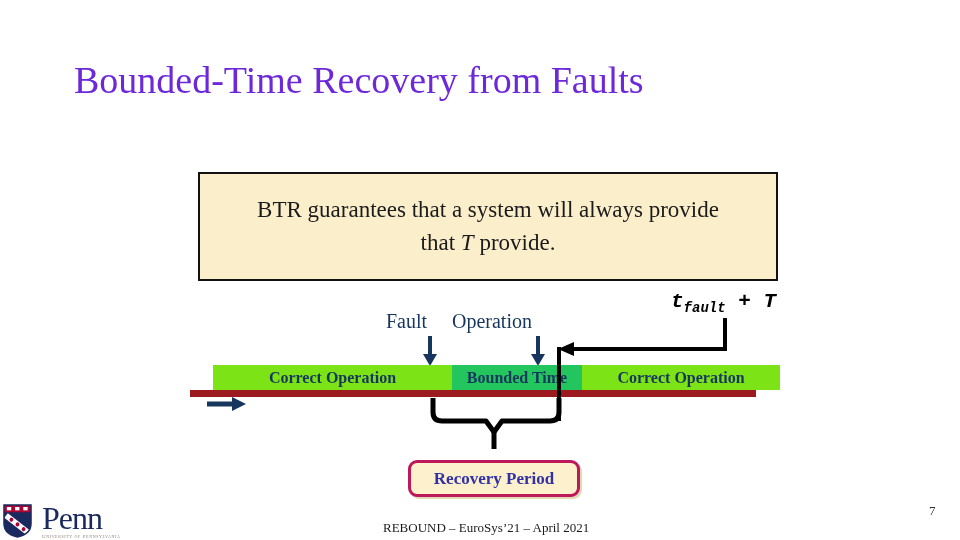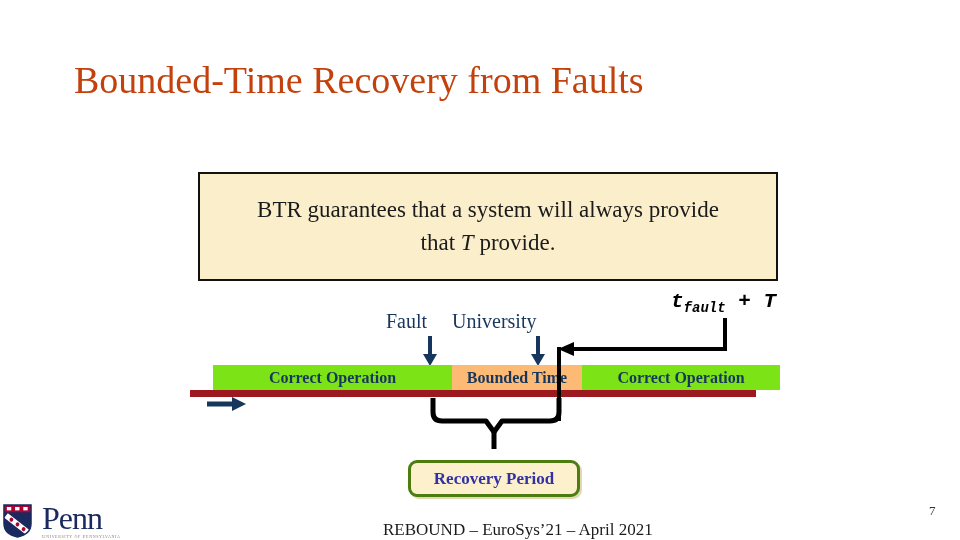--- a/index.html
+++ b/index.html
@@ -6,21 +6,21 @@
   body{
     width:960px;height:540px;position:relative;overflow:hidden;
     background:#ffffff;
     font-family:"Liberation Serif", serif;
   }
   .abs{position:absolute;}
 
   
   #title{
     left:74px;top:58px;
-    font-size:38px;color:#c2410c;
+    font-size:38px;color:#6d28d9;
     white-space:nowrap;letter-spacing:0px;
   }
 
   
   #callout{
     left:198px;top:172px;width:580px;height:109px;
     background:#FBEECB;border:2px solid #111111;
     box-sizing:border-box;
     display:flex;flex-direction:column;justify-content:center;
     text-align:center;
@@ -48,44 +48,44 @@
   #bar{
     left:190px;top:365px;width:567px;height:25px;
     display:flex;
     padding-left:23px;
   }
   .seg{
     height:25px;display:flex;align-items:center;justify-content:center;
     font-weight:bold;font-size:16px;color:#17365D;white-space:nowrap;
   }
   .seg.green{background:#7CE317;}
-  .seg.yellow{background:#fdba74;}
+  .seg.yellow{background:#22c55e;}
   #seg1{width:239px;}
   #seg2{width:130px;}
   #seg3{width:198px;}
   #baseline{
     left:190px;top:390px;width:566px;height:7px;background:#9C1A1F;
   }
 
   
   #overlay{left:0;top:0;pointer-events:none;}
 
   
   #recovery-box{
     left:408px;top:460px;width:172px;height:37px;
-    background:#FCF0CD;border:3px solid #4d7c0f;border-radius:9px;
+    background:#FCF0CD;border:3px solid #be185d;border-radius:9px;
     box-sizing:border-box;
     display:flex;align-items:center;justify-content:center;
     font-weight:bold;font-size:17px;color:#3232A5;
     box-shadow:2px 2px 0 rgba(176,143,46,0.35);
   }
 
   
   #footer{
-    left:383px;top:520px;font-size:17px;color:#1a1a1a;white-space:nowrap;
+    left:383px;top:520px;font-size:13px;color:#1a1a1a;white-space:nowrap;
   }
   #page-number{
     left:929px;top:503px;font-size:13px;color:#333;
   }
 
   
   #logo{left:3px;top:504px;display:flex;align-items:flex-start;}
   #logo-textcol{margin-left:10px;display:flex;flex-direction:column;}
   #logo-wordmark{
     font-size:32px;line-height:28px;color:#1B2A5E;letter-spacing:-1px;
@@ -99,21 +99,21 @@
 <body>
 
 <div class="abs" id="title">Bounded-Time Recovery from Faults</div>
 
 <div class="abs" id="callout">
   <div>BTR guarantees that a system will always provide</div>
   <div><span>that </span><span class="var">T</span><span> provide.</span></div>
 </div>
 
 <div class="abs marker-label" id="fault-label">Fault</div>
-<div class="abs marker-label" id="recovered-label">University</div>
+<div class="abs marker-label" id="recovered-label">Operation</div>
 
 <div class="abs" id="formula">
   <span>t</span><sub>fault</sub><span> + </span><span>T</span>
 </div>
 
 <svg class="abs" style="left:422px;top:336px" width="16" height="30">
   <line x1="8" y1="0" x2="8" y2="19" stroke="#17365D" stroke-width="4"></line>
   <polygon points="1,18 15,18 8,30" fill="#17365D"></polygon>
 </svg>
 

